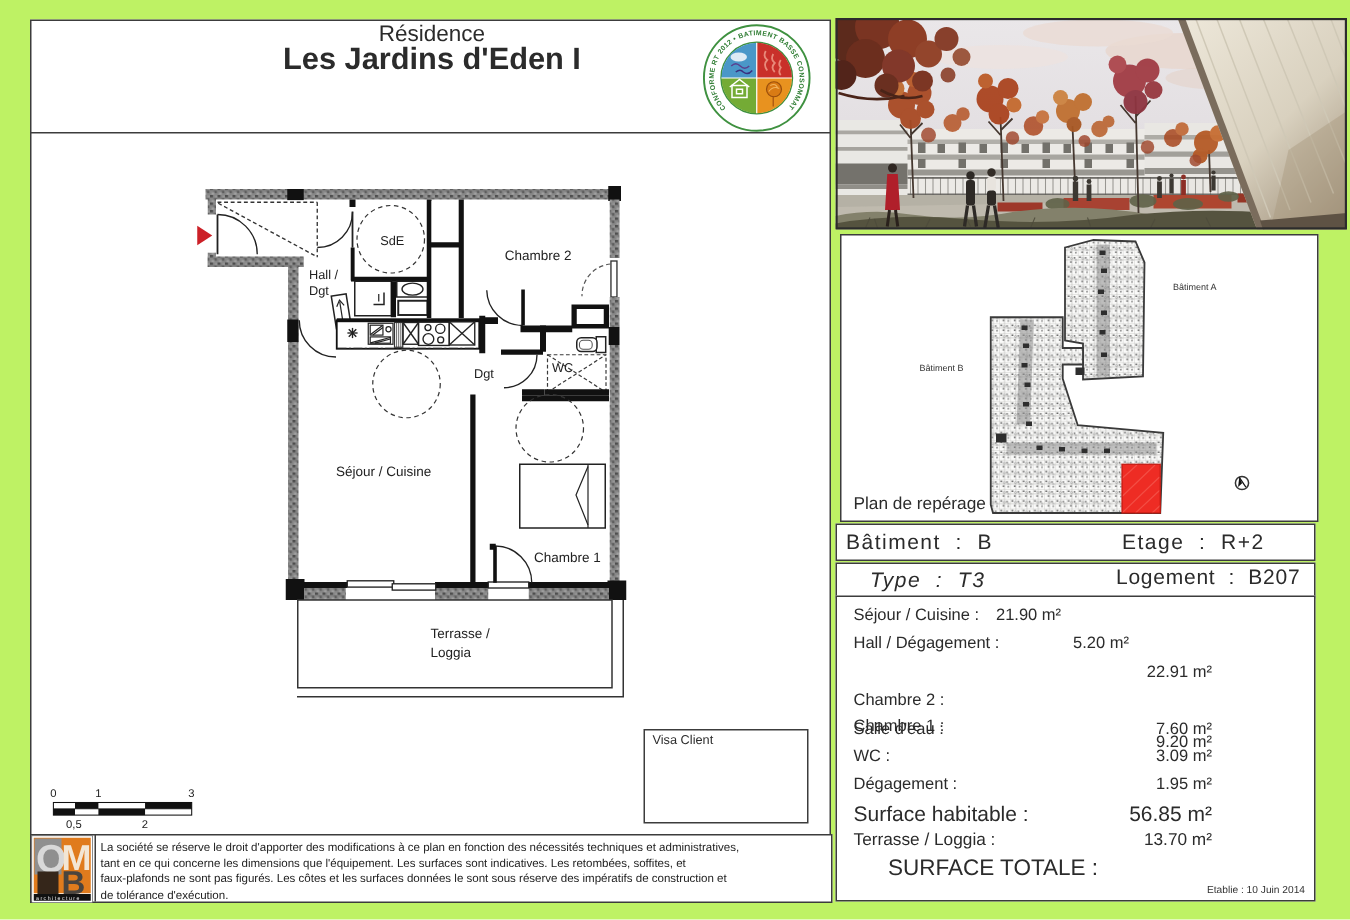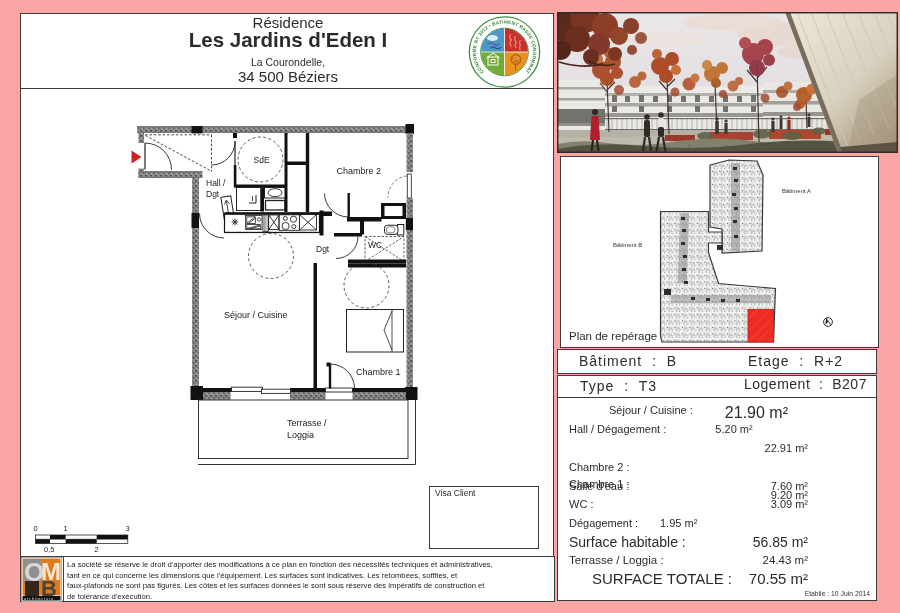--- a/index.html
+++ b/index.html
@@ -1,33 +1,31 @@
 <!DOCTYPE html>
 <html><head>
 <meta charset="utf-8">
 <style>
 html,body{margin:0;padding:0;background:#fff;width:900px;height:613px;font-family:"Liberation Sans",sans-serif;}
 .abs{position:absolute;}
-#page{position:relative;width:900px;height:613px;background:#fca5a5;overflow:hidden;}
+#page{position:relative;width:900px;height:613px;background:#bef264;overflow:hidden;}
 .box{position:absolute;border:1px solid #3c3c3c;background:#fff;}
 .t{position:absolute;color:#2b2b2b;white-space:nowrap;}
 </style>
 </head>
 <body>
 <div id="page">
 
 <div class="box" style="left:20px;top:13px;width:532px;height:75px;"></div>
 
 <div class="t" style="left:120px;top:14px;width:336px;text-align:center;font-size:15px;">Résidence</div>
 
 <div class="t" style="left:100px;top:28px;width:376px;text-align:center;font-size:20.5px;font-weight:bold;">Les Jardins d'Eden I</div>
 
-<div class="t" style="left:120px;top:56px;width:336px;text-align:center;font-size:10.5px;">La Courondelle,</div>
-
-<div class="t" style="left:120px;top:68px;width:336px;text-align:center;font-size:15px;">34 500 Béziers</div>
+
 
 <svg class="abs" style="left:467px;top:15px;" width="75" height="74" viewBox="-37.5 -37 75 74">
   <circle cx="0" cy="0" r="35.2" fill="#fff" stroke="#3f9140" stroke-width="1.3"></circle>
   <circle cx="0" cy="0" r="23.8" fill="#fff" stroke="#3f9140" stroke-width="1"></circle>
   <defs>
         <path id="ringpath" d="M -20.5,20 A 28.6,28.6 0 1 1 20.5,20"></path>
       </defs>
   <text font-size="4.6" fill="#2f7d33" letter-spacing="0.25" font-weight="bold"><textPath href="#ringpath">CONFORME RT 2012 • BATIMENT BASSE CONSOMMATION •</textPath></text>
 
   <path d="M0,0 L-23.5,0 A23.5,23.5 0 0 1 0,-23.5 Z" fill="#4a97c8"></path>
@@ -605,54 +603,53 @@
 <g>
 <circle cx="267" cy="165" r="4.4" fill="#fff" stroke="#333" stroke-width="1"></circle>
 <polygon points="265.2,161.2 264.4,167.6 267.1,165.1" fill="#111"></polygon>
 <line x1="265.2" y1="161.2" x2="269.6" y2="167.8" stroke="#111" stroke-width="0.8"></line>
 </g>
 </svg>
 
 <div class="t" style="left:569px;top:330px;font-size:11.5px;">Plan de repérage</div>
 
 <div class="box" style="left:557px;top:349px;width:318px;height:23px;"></div>
-<div class="t" style="left:579px;top:353px;font-size:14px;letter-spacing:1px;">Bâtiment&nbsp;&nbsp;:&nbsp;&nbsp;B</div>
+<div class="t" style="left:564px;top:353px;font-size:14px;letter-spacing:1px;">Bâtiment&nbsp;&nbsp;:&nbsp;&nbsp;B</div>
 <div class="t" style="left:748px;top:353px;font-size:14px;letter-spacing:1px;">Etage&nbsp;&nbsp;:&nbsp;&nbsp;R+2</div>
 
 <div class="box" style="left:557px;top:375px;width:318px;height:22px;"></div>
-<div class="t" style="left:580px;top:378px;font-size:14px;letter-spacing:1px;">Type&nbsp;&nbsp;:&nbsp;&nbsp;T3</div>
+<div class="t" style="left:580px;top:378px;font-size:14px;letter-spacing:1px;font-style:italic;">Type&nbsp;&nbsp;:&nbsp;&nbsp;T3</div>
 <div class="t" style="left:744px;top:376px;font-size:14px;letter-spacing:0.5px;">Logement&nbsp;&nbsp;:&nbsp;&nbsp;B207</div>
 
 <div class="box" style="left:557px;top:397px;width:318px;height:202px;"></div>
 
-<div class="t" style="left:569px;top:404px;font-size:11px;margin-left:40px;">Séjour / Cuisine&nbsp;:</div>
-<div class="t" style="left:640px;top:404px;width:148px;text-align:right;font-size:16px;">21.90 m²</div>
+<div class="t" style="left:569px;top:404px;font-size:11px;">Séjour / Cuisine&nbsp;:</div>
+<div class="t" style="left:664px;top:404px;width:148px;font-size:11px;">21.90 m²</div>
 
 <div class="t" style="left:569px;top:423px;font-size:11px;">Hall / Dégagement&nbsp;:</div>
 <div class="t" style="left:660px;top:423px;width:148px;text-align:center;font-size:11px;">5.20 m²</div>
 
 <div class="t" style="left:569px;top:442px;font-size:11px;margin-top:36px;">Chambre 1&nbsp;:</div>
 <div class="t" style="left:660px;top:442px;width:148px;text-align:right;font-size:11px;">22.91 m²</div>
 
 <div class="t" style="left:569px;top:461px;font-size:11px;">Chambre 2&nbsp;:</div>
 <div class="t" style="left:660px;top:461px;width:148px;text-align:right;font-size:11px;margin-top:28px;">9.20 m²</div>
 
 <div class="t" style="left:569px;top:480px;font-size:11px;">Salle d'eau&nbsp;:</div>
 <div class="t" style="left:660px;top:480px;width:148px;text-align:right;font-size:11px;">7.60 m²</div>
 
 <div class="t" style="left:569px;top:498px;font-size:11px;">WC&nbsp;:</div>
 <div class="t" style="left:660px;top:498px;width:148px;text-align:right;font-size:11px;">3.09 m²</div>
 
 <div class="t" style="left:569px;top:517px;font-size:11px;">Dégagement&nbsp;:</div>
-<div class="t" style="left:660px;top:517px;width:148px;font-size:11px;">1.95 m²</div>
+<div class="t" style="left:660px;top:517px;width:148px;text-align:right;font-size:11px;">1.95 m²</div>
 
 <div class="t" style="left:569px;top:534px;font-size:14px;">Surface habitable&nbsp;:</div>
 <div class="t" style="left:650px;top:534px;width:158px;text-align:right;font-size:14px;">56.85 m²</div>
 
 <div class="t" style="left:569px;top:554px;font-size:11.5px;">Terrasse / Loggia&nbsp;:</div>
-<div class="t" style="left:660px;top:554px;width:148px;text-align:right;font-size:11.5px;">24.43 m²</div>
+<div class="t" style="left:660px;top:554px;width:148px;text-align:right;font-size:11.5px;">13.70 m²</div>
 
 <div class="t" style="left:569px;top:570px;font-size:15px;margin-left:23px;">SURFACE TOTALE&nbsp;:</div>
-<div class="t" style="left:650px;top:570px;width:158px;text-align:right;font-size:15px;">70.55 m²</div>
 
 <div class="t" style="left:690px;top:590px;width:180px;text-align:right;font-size:6.8px;color:#333;">Etablie&nbsp;:&nbsp;10&nbsp;Juin&nbsp;2014</div>
 
 </div>
 
 </body></html>

